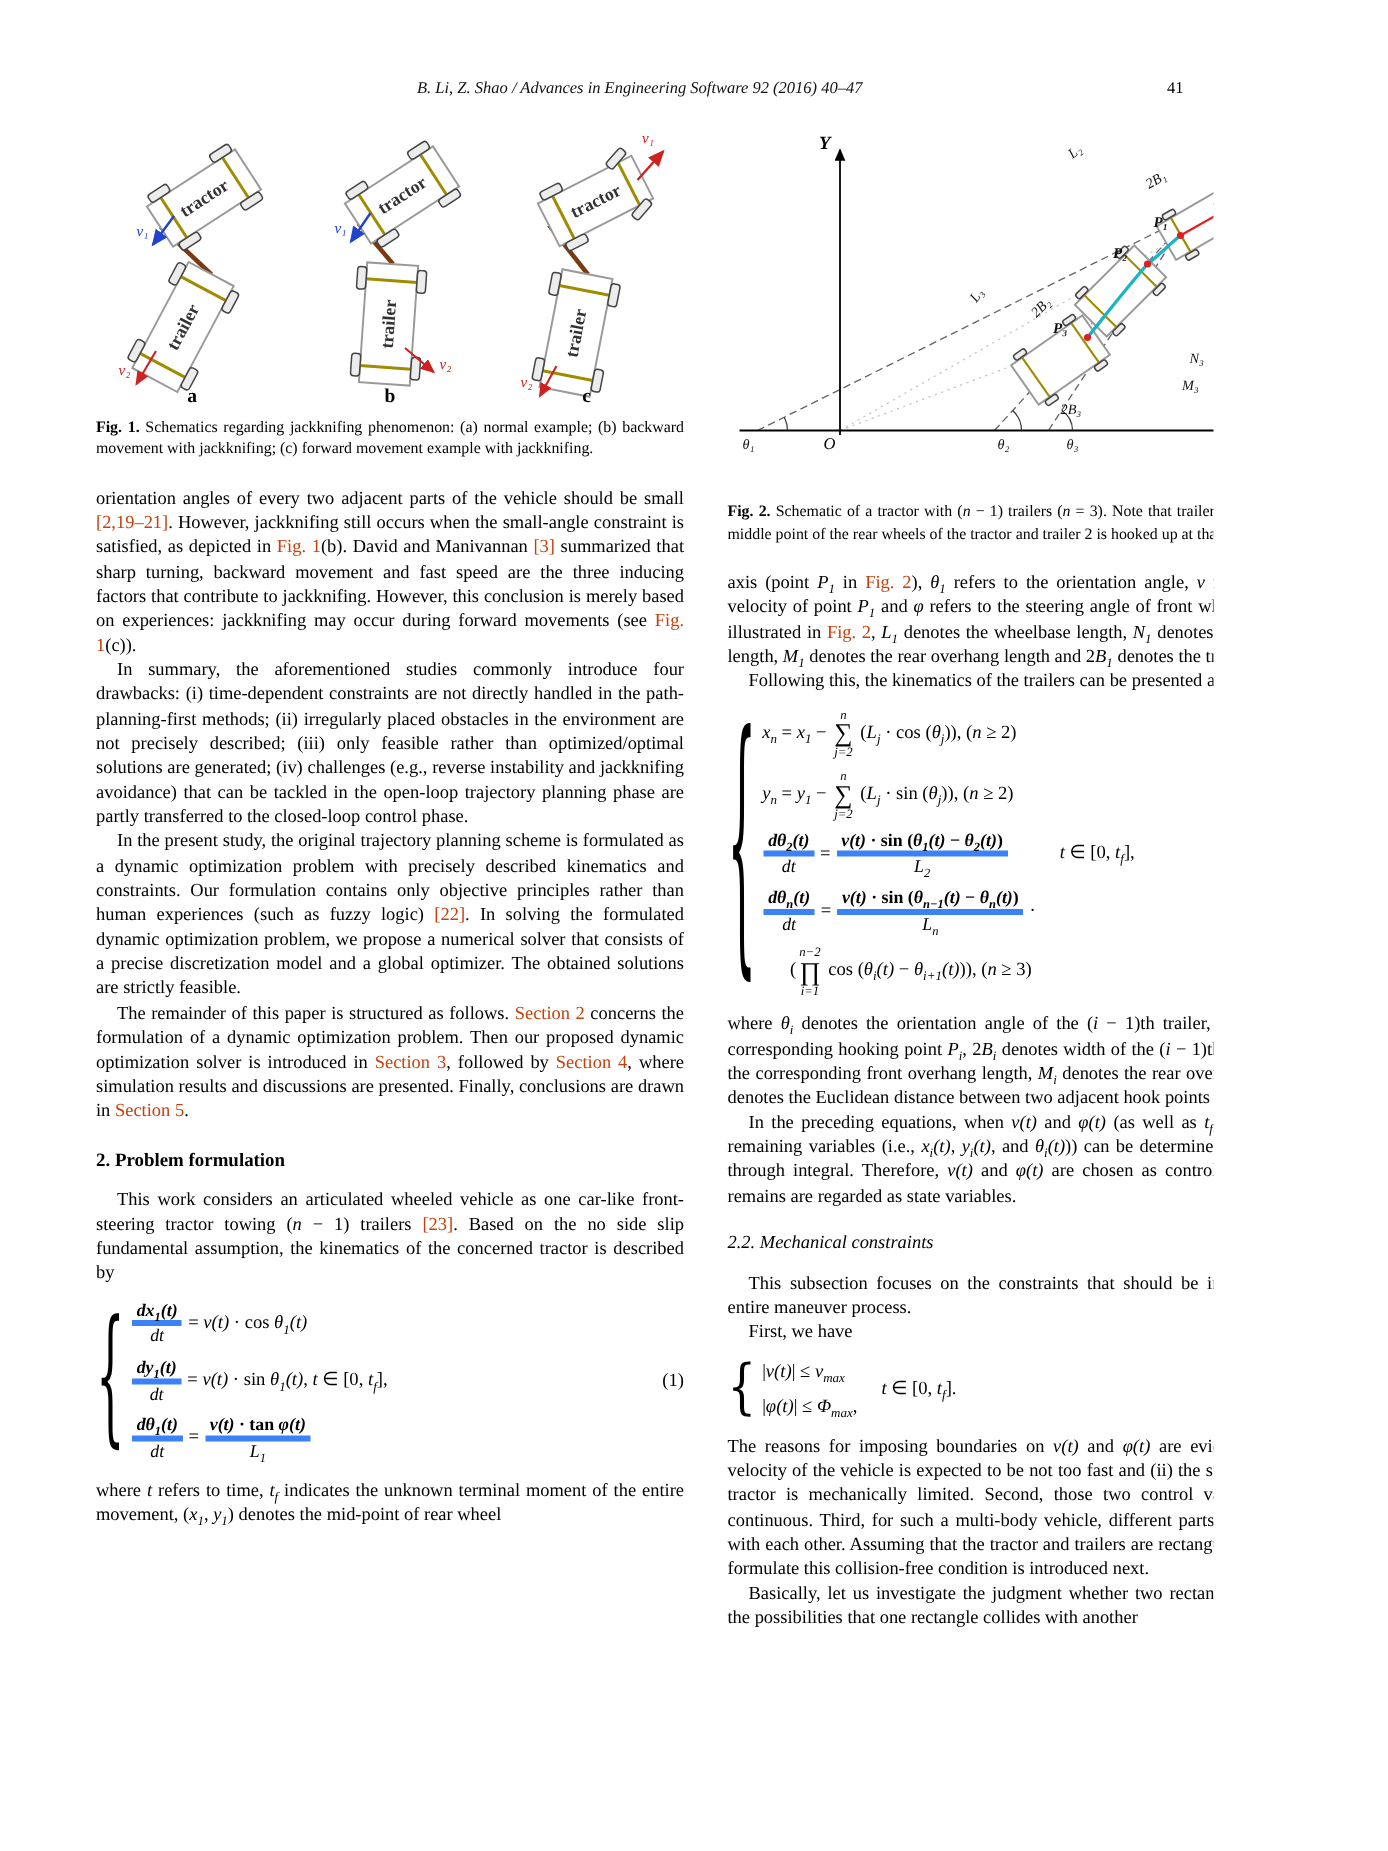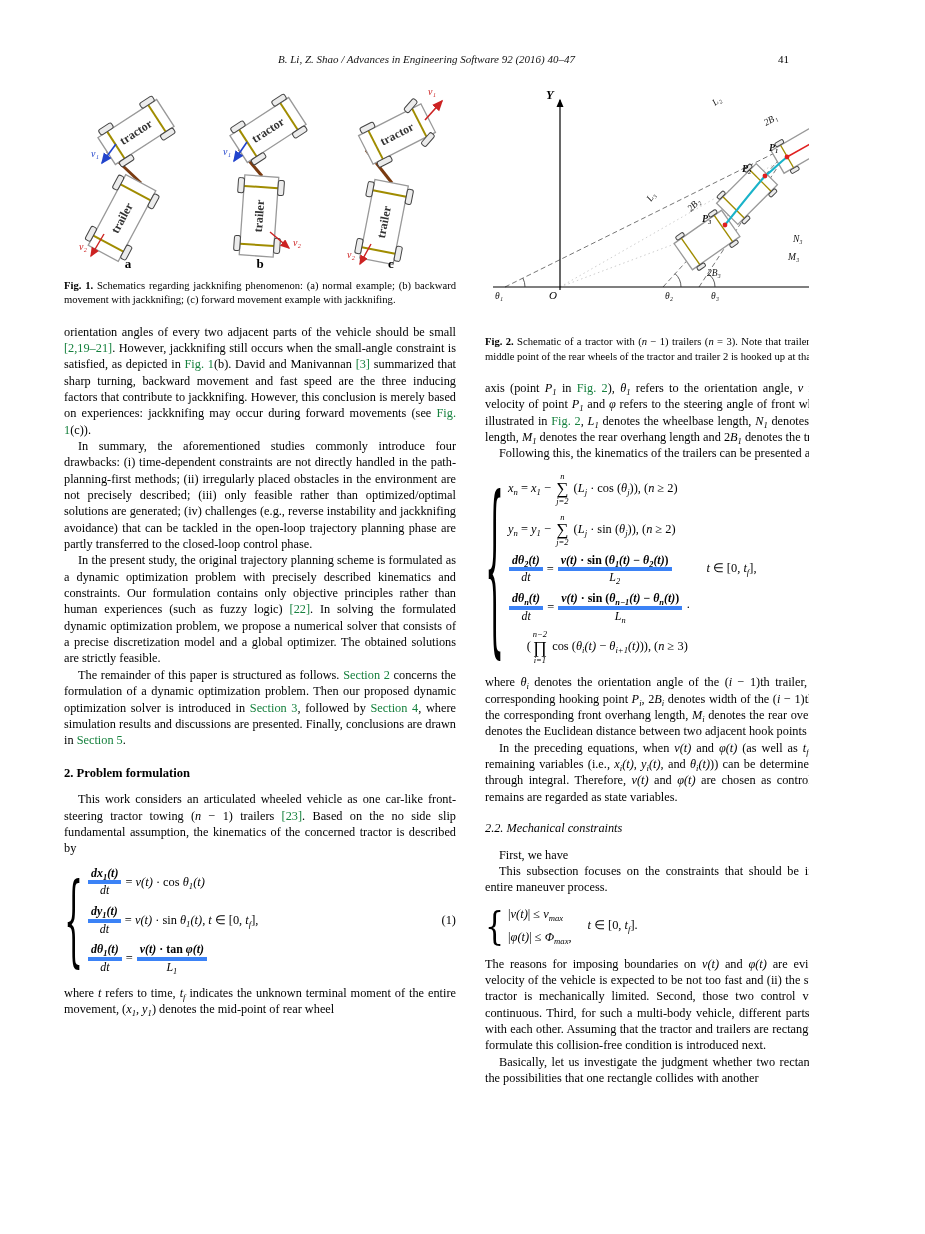--- a/index.html
+++ b/index.html
@@ -5,21 +5,21 @@
   html,body{margin:0;padding:0;background:#fff;}
   .page{position:relative;width:809px;height:1234px;background:#fff;overflow:hidden;
         font-family:"Liberation Serif",serif;font-size:12.3px;line-height:1.33;color:#000;}
   .header{position:absolute;top:52px;left:64px;right:20px;height:16px;}
   .running{text-align:center;font-style:italic;font-size:11px;color:#111;}
   .pagenum{position:absolute;right:0;top:0;font-size:11px;font-style:normal;}
   .columns{position:absolute;top:82px;left:64px;right:20px;display:grid;grid-template-columns:392px 420px;column-gap:29px;}
   .col{min-width:0;}
   p{margin:0;text-align:justify;}
   p.ind{text-indent:14px;}
-  .ref-link{color:#15803d;cursor:pointer;}
+  .ref-link{color:#c2410c;cursor:pointer;}
   h2.sec{font-size:12.6px;font-weight:bold;margin:16px 0 10px;}
   h3.subsec{font-size:12.3px;font-style:italic;font-weight:normal;margin:15px 0 10px;}
   figure.fig{margin:0 0 16px 0;}
   .caption{font-size:10.6px;line-height:1.35;text-align:justify;margin-top:9px;}
   .fig1-row{display:flex;justify-content:space-between;}
   .math{font-style:italic;}
   sub{font-size:.7em;line-height:0;font-style:italic;}
   
   .equation{display:flex;align-items:center;margin:10px 0;font-size:12.4px;}
   .brace{display:inline-block;transform-origin:50% 50%;font-family:"DejaVu Serif",serif;
@@ -386,22 +386,22 @@
           <div class="eq-right">
             <span class="eq-cond"><span class="math">t</span> ∈ [0, <span class="math">t</span><sub class="math">f</sub>],</span>
             <span class="eq-num">(2)</span>
           </div>
         </div>
 
       <p class="noind">where <span class="math">θ</span><sub class="math">i</sub> denotes the orientation angle of the (<span class="math">i</span> − 1)th trailer, (<span class="math">x</span><sub class="math">i</sub>, <span class="math">y</span><sub class="math">i</sub>) locates the corresponding hooking point <span class="math">P</span><sub class="math">i</sub>, 2<span class="math">B</span><sub class="math">i</sub> denotes width of the (<span class="math">i</span> − 1)th trailer, <span class="math">N</span><sub class="math">i</sub> denotes the corresponding front overhang length, <span class="math">M</span><sub class="math">i</sub> denotes the rear overhang length and <span class="math">L</span><sub class="math">i</sub> denotes the Euclidean distance between two adjacent hook points (<span class="math">i</span> ≥ 2).</p>
       <p class="ind">In the preceding equations, when <span class="math">v(t)</span> and <span class="math">φ(t)</span> (as well as <span class="math">t</span><sub class="math">f</sub>) are specified, the remaining variables (i.e., <span class="math">x</span><sub class="math">i</sub><span class="math">(t)</span>, <span class="math">y</span><sub class="math">i</sub><span class="math">(t)</span>, and <span class="math">θ</span><sub class="math">i</sub><span class="math">(t)</span>)) can be determined one after another through integral. Therefore, <span class="math">v(t)</span> and <span class="math">φ(t)</span> are chosen as control variables and the remains are regarded as state variables.</p>
 
       <h3 class="subsec">2.2. Mechanical constraints</h3>
+      <p class="ind">This subsection focuses on the constraints that should be imposed during the entire maneuver process.</p>
       <p class="ind">First, we have</p>
-      <p class="ind">This subsection focuses on the constraints that should be imposed during the entire maneuver process.</p>
 
       <div class="equation">
           <span class="brace" style="transform: scaleY(1.33333);">{</span>
           <div class="eq-lines">
             <div class="eq-line">|<span class="math">v(t)</span>| ≤ <span class="math">v</span><sub class="math">max</sub></div>
             <div class="eq-line">|<span class="math">φ(t)</span>| ≤ <span class="math">Φ</span><sub class="math">max</sub>,</div>
           </div>
           <div class="eq-right">
             <span class="eq-cond"><span class="math">t</span> ∈ [0, <span class="math">t</span><sub class="math">f</sub>].</span>
             <span class="eq-num">(3)</span>

